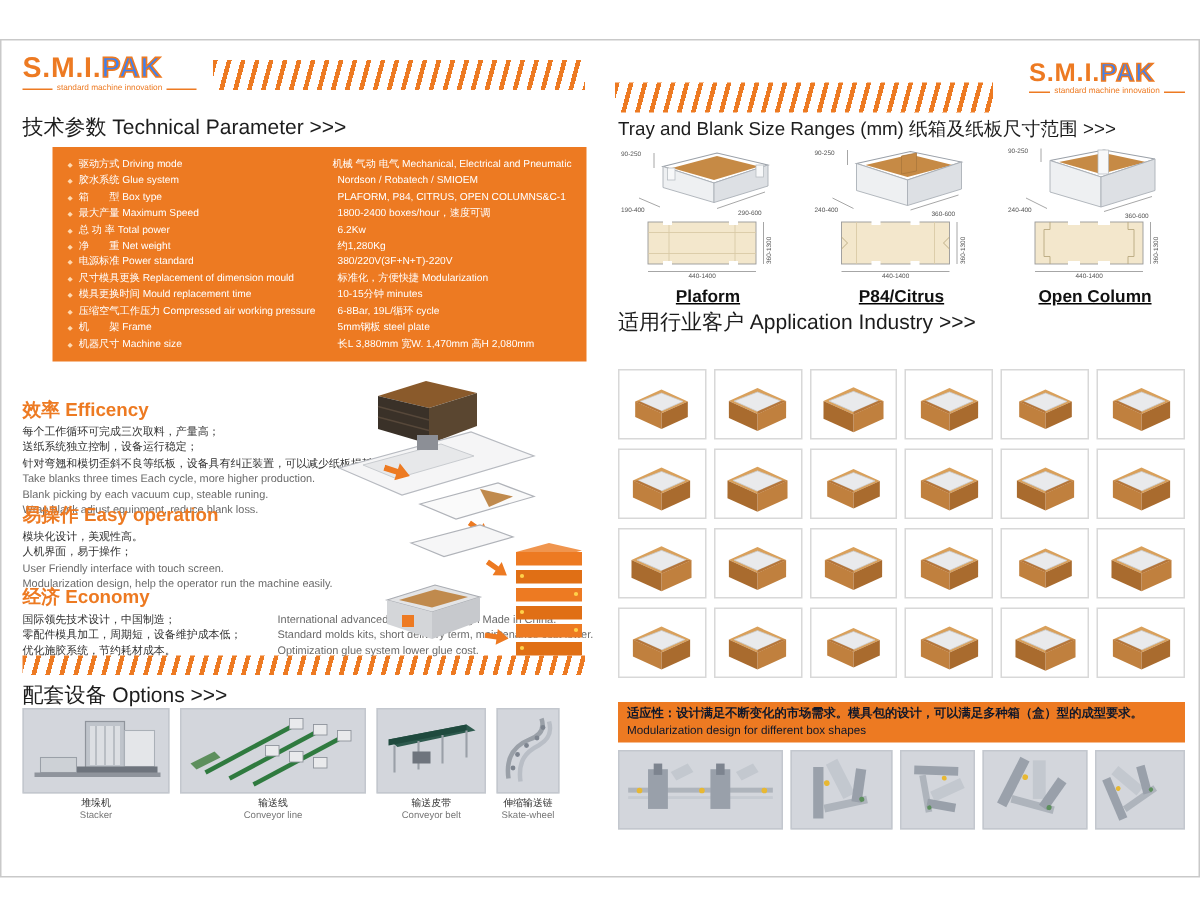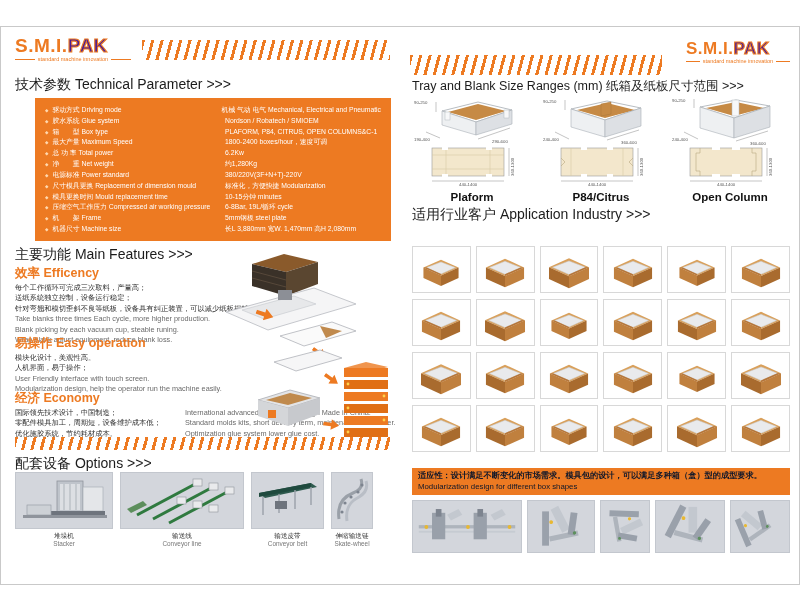--- a/index.html
+++ b/index.html
@@ -6,21 +6,21 @@
   .canvas{position:relative;width:800px;height:600px;background:#fff;overflow:hidden;
           font-family:"Liberation Sans","DejaVu Sans",sans-serif;}
   .frame{position:absolute;left:0;top:26px;width:798px;height:557px;border:1px solid #c9c9c9;}
   .stripes{position:absolute;background:repeating-linear-gradient(105deg,#ED7A22 0 3px,transparent 3px 9px);}
   .sec-title{position:absolute;font-weight:normal;font-size:14px;color:#1c1c1c;white-space:nowrap;}
   .sec-title.sm{font-size:12.5px;}
 
   
   .logo{position:absolute;color:#ED7A22;}
   .logo-text{font-weight:bold;font-size:19px;line-height:19px;letter-spacing:.5px;white-space:nowrap;}
-  .logo-text .outline{color:#4c1d95;-webkit-text-stroke:1.1px #ED7A22;}
+  .logo-text .outline{color:#3b82f6;-webkit-text-stroke:1.1px #ED7A22;}
   .logo-tag{display:flex;align-items:center;gap:3px;font-size:5.5px;line-height:7px;margin-top:1px;white-space:nowrap;}
   .logo-tag .ln{flex:1;height:1px;background:#ED7A22;}
   .logo.small .logo-text{font-size:17px;line-height:17px;}
 
   
   .tech-table{position:absolute;left:35px;top:98px;width:356px;height:143px;background:#ED7A22;
               box-sizing:border-box;padding:7px 10px;display:flex;flex-direction:column;justify-content:space-between;color:#fff;}
   .trow{display:flex;align-items:baseline;font-size:6.8px;line-height:9px;white-space:nowrap;}
   .tlabel{width:180px;display:flex;gap:4px;align-items:baseline;}
   .tlabel::before{content:"◆";font-size:4.5px;color:#ffd9b0;}
@@ -37,21 +37,21 @@
   
   .options-row{position:absolute;left:15px;top:472px;width:376px;display:flex;gap:7px;}
   .opt{display:flex;flex-direction:column;}
   .opt-img{height:57px;background:#D3D6DC;border:1px solid #c3c7ce;box-sizing:border-box;display:flex;align-items:center;justify-content:center;overflow:hidden;}
   .opt-cap{text-align:center;margin-top:3px;}
   .opt-cap .cn{font-size:6.6px;color:#333;line-height:8px;}
   .opt-cap .en{font-size:6.4px;color:#777;line-height:8px;}
 
   
   .tray-row{position:absolute;left:412px;top:94px;width:378px;display:flex;justify-content:space-between;}
-  .tray-model{width:120px;text-align:center;}
+  .tray-model{width:120px;text-align:center;text-decoration:underline;}
   .tray-name{font-weight:bold;font-size:11.5px;color:#111;margin-top:1px;}
   .dimtxt{font-size:4.3px;fill:#555;}
 
   
   .industry-sub{position:absolute;left:412px;top:229px;font-size:7.6px;color:#222;font-weight:bold;white-space:nowrap;}
   .box-grid{position:absolute;left:412px;top:246px;width:378px;display:grid;
             grid-template-columns:repeat(6,1fr);gap:6px 5px;}
   .box-tile{height:47px;background:#fff;border:1px solid #d8d8d8;box-sizing:border-box;
             display:flex;align-items:center;justify-content:center;overflow:hidden;}
   .box-tile svg{width:52px;height:40px;}
@@ -168,21 +168,20 @@
     <div class="trow">
         <span class="tlabel">机　　架 Frame</span>
         <span class="tvalue">5mm钢板 steel plate</span>
       </div>
     <div class="trow">
         <span class="tlabel">机器尺寸 Machine size</span>
         <span class="tvalue">长L 3,880mm  宽W. 1,470mm  高H 2,080mm</span>
       </div>
   </div>
 
-  <div class="sec-title" style="left:15px;top:246px">主要功能 Main Features &gt;&gt;&gt;</div>
 
   <div class="feat" style="left:15px;top:266px">
     <div class="feat-h">效率  Efficency</div>
     <div class="cn">每个工作循环可完成三次取料，产量高；</div>
     <div class="cn">送纸系统独立控制，设备运行稳定；</div>
     <div class="cn">针对弯翘和模切歪斜不良等纸板，设备具有纠正装置，可以减少纸板损耗。</div>
     <div class="en">Take blanks three times Each cycle, more higher production.</div>
     <div class="en">Blank picking by each vacuum cup, steable runing.</div>
     <div class="en">Wrap blank adjust equipment, reduce blank loss.</div>
   </div>

